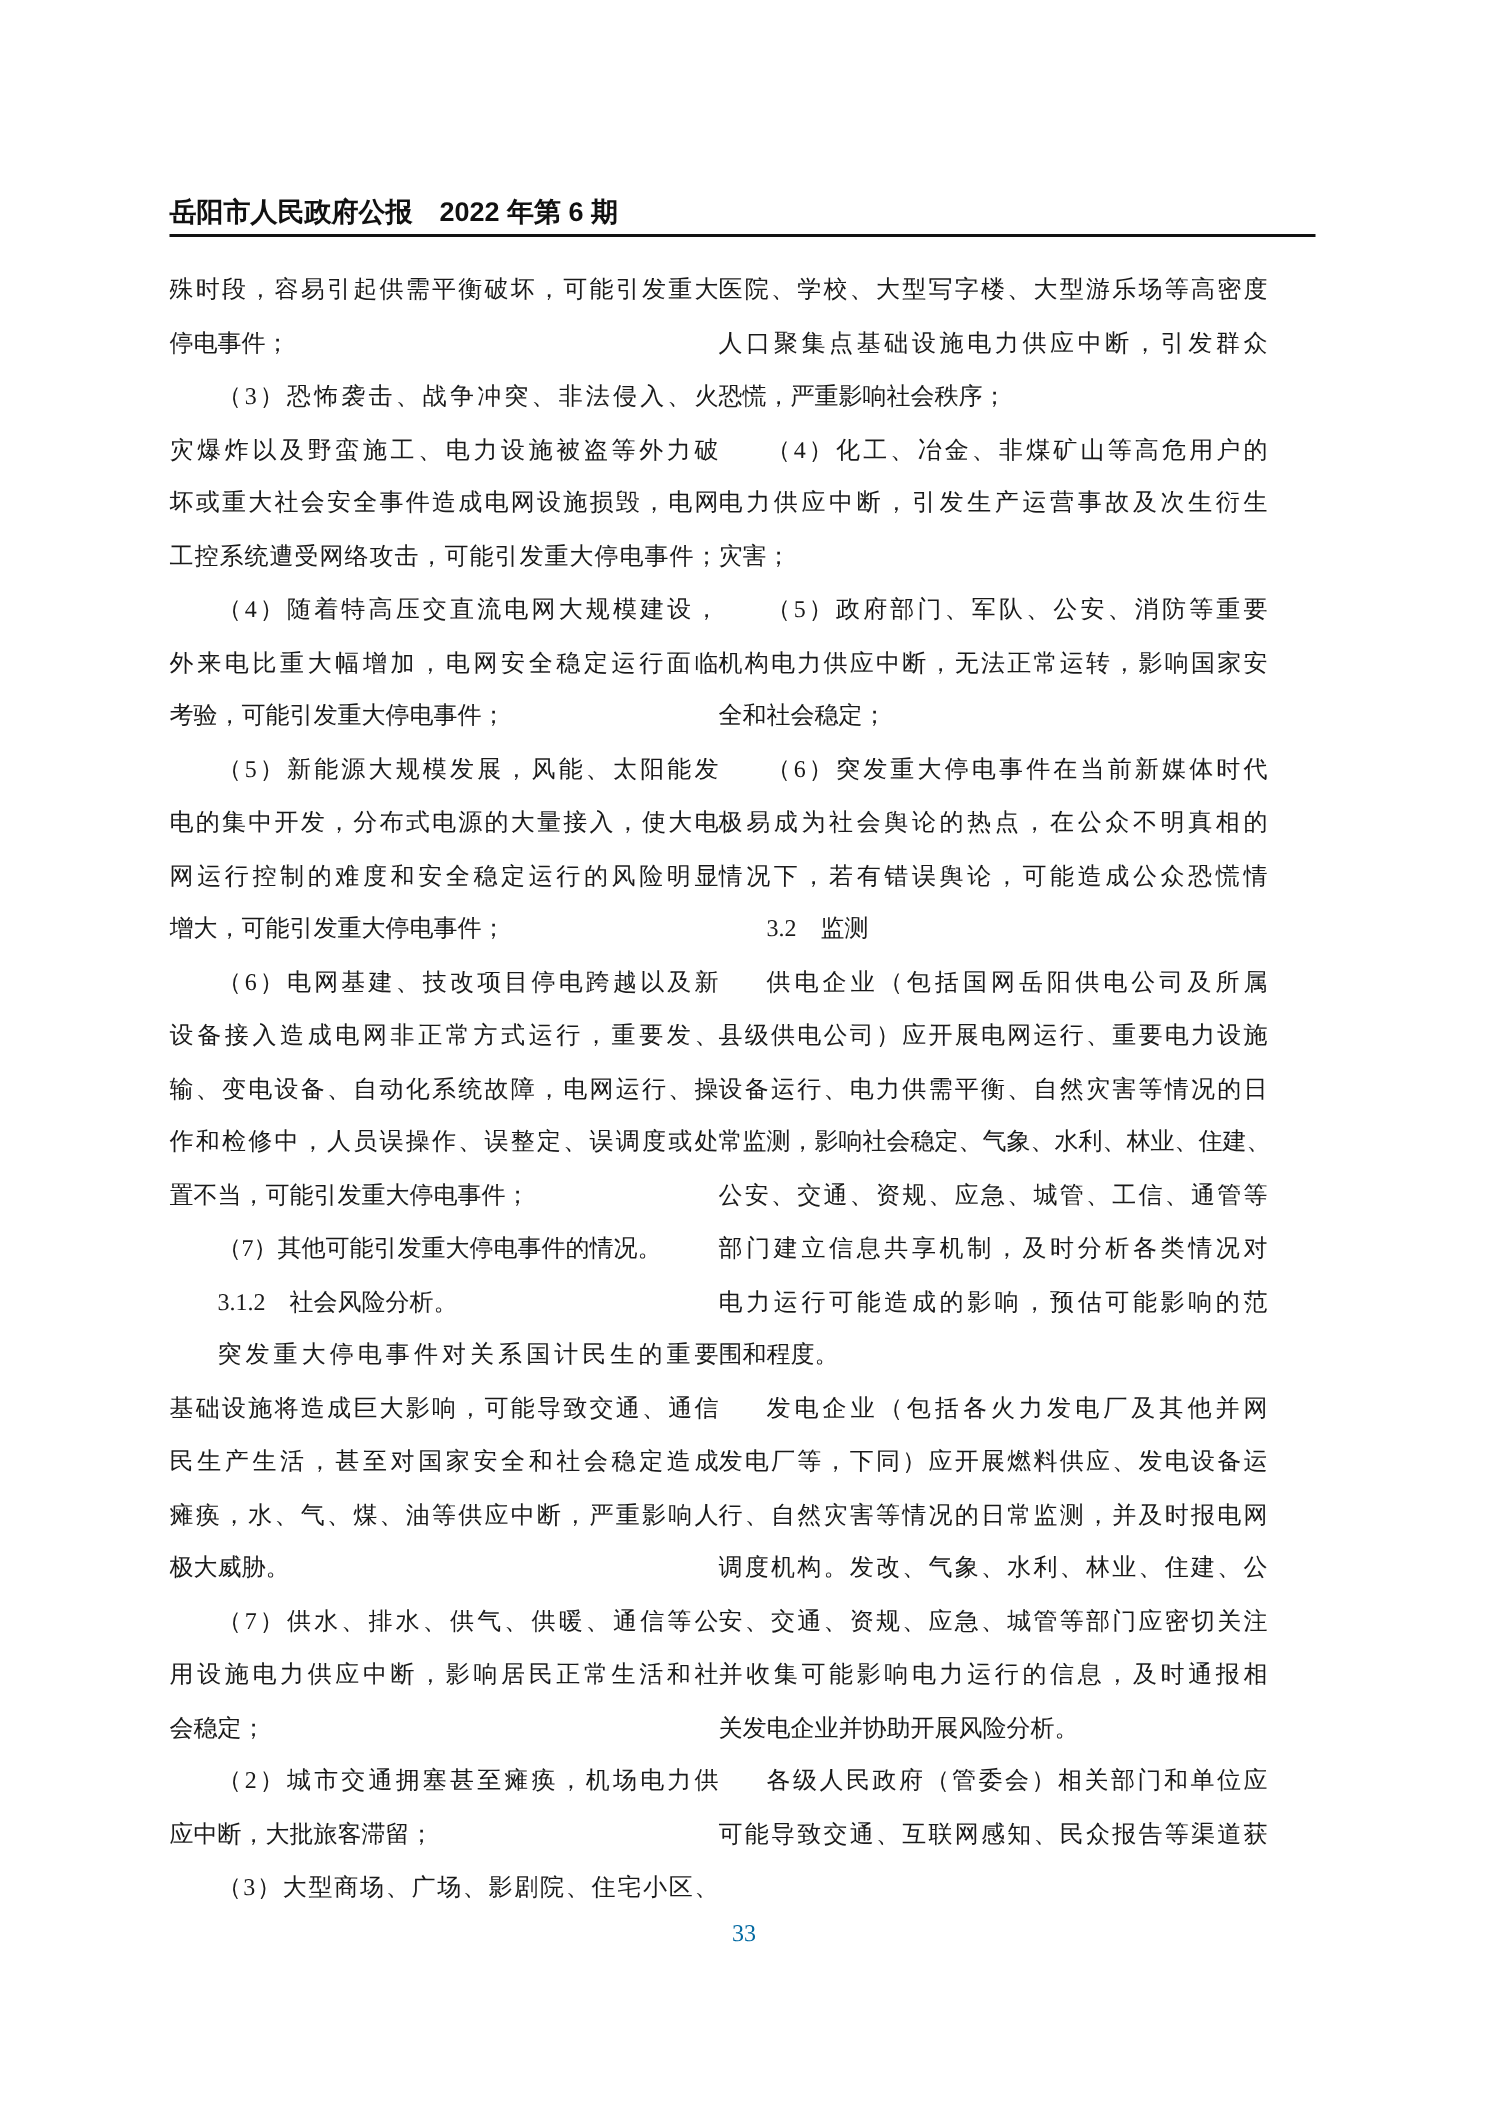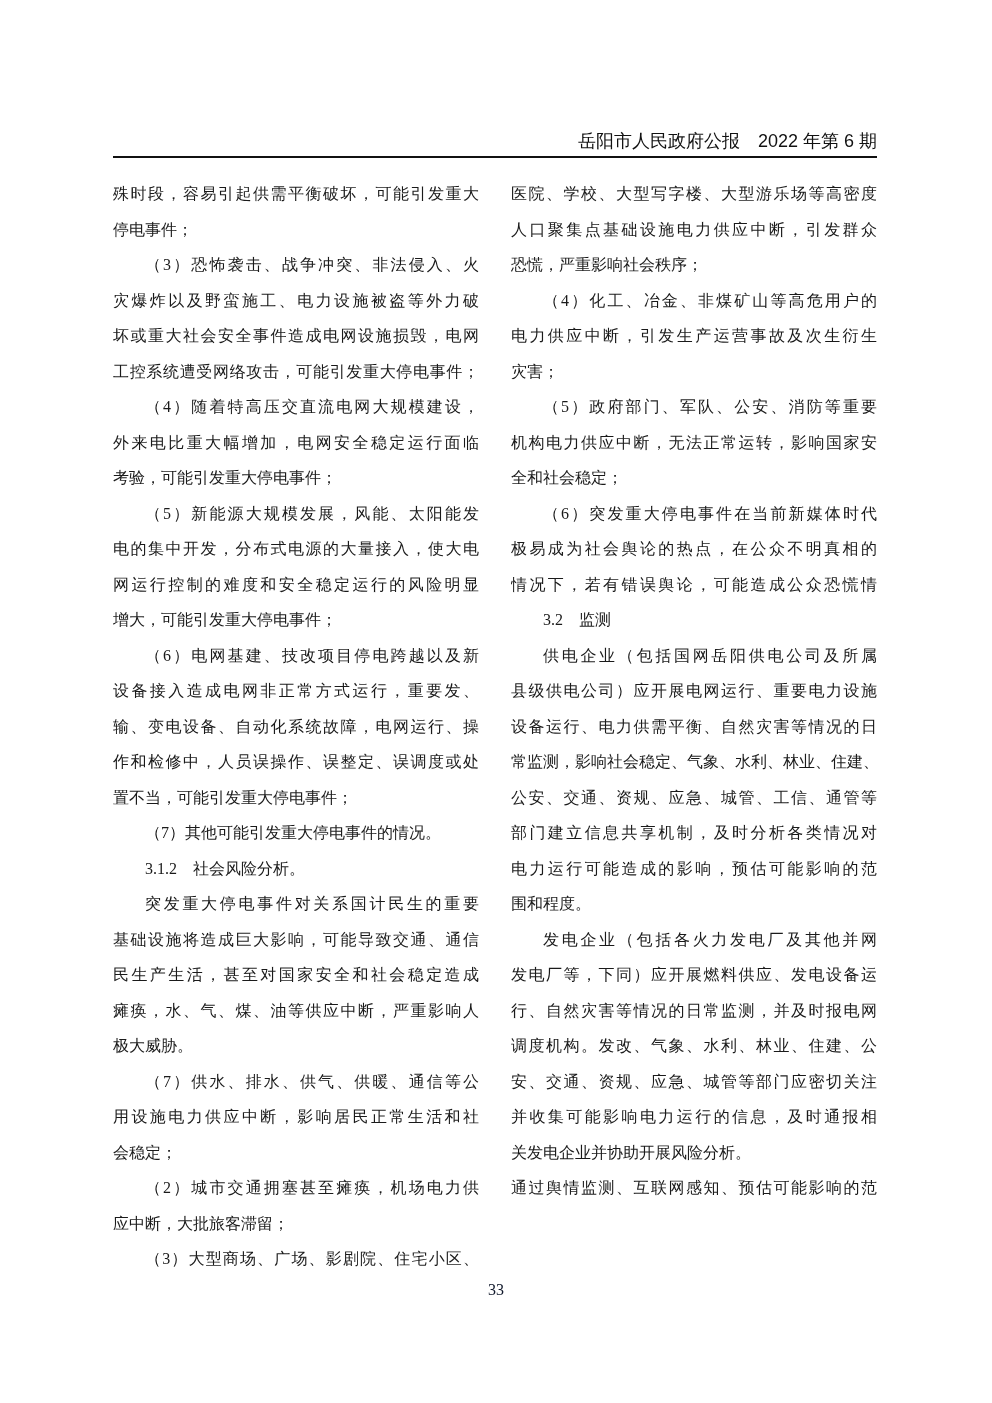--- a/index.html
+++ b/index.html
@@ -11,23 +11,23 @@
     position: relative;
     height: 1403px;
     font-family: "Liberation Serif", "DejaVu Serif", serif;
     color: #1a1a1a;
   }
   .page-header {
     position: absolute;
     top: 129px;
     left: 113px;
     width: 764px;
-    text-align: right;
+    text-align: left;
     font-family: "Liberation Sans", "DejaVu Sans", sans-serif;
-    font-weight: normal;
+    font-weight: bold;
     font-size: 18px;
     line-height: 24px;
     color: #111111;
     white-space: pre;
   }
   .header-rule {
     position: absolute;
     top: 156px;
     left: 113px;
     width: 764px;
@@ -38,21 +38,21 @@
     position: absolute;
     top: 176px;
     left: 113px;
     width: 764px;
     display: flex;
   }
   .column {
     width: 366px;
     font-size: 16px;
   }
-  .column + .column { margin-left: 32px; }
+  .column + .column { }
   .line {
     height: 35.5px;
     line-height: 35.5px;
     white-space: nowrap;
     text-align: justify;
     text-align-last: justify;
     text-justify: inter-character;
     overflow: hidden;
   }
   .line.no-fill {
@@ -61,21 +61,21 @@
     font-family: Liberation Serif, serif;
   }
   .line.indent { text-indent: 2em; }
   .page-footer {
     position: absolute;
     top: 1281px;
     left: 0;
     width: 992px;
     text-align: center;
     font-size: 16px;
-    color: #0f172a;
+    color: #0369a1;
   }
 </style>
 </head>
 <body>
 
 <div class="page-header">岳阳市人民政府公报　2022 年第 6 期</div>
 
 <div class="header-rule"></div>
 
 <div class="content">
@@ -134,17 +134,18 @@
       <div class="line">部门建立信息共享机制，及时分析各类情况对</div>
       <div class="line">电力运行可能造成的影响，预估可能影响的范</div>
       <div class="line no-fill">围和程度。</div>
       <div class="line indent">发电企业（包括各火力发电厂及其他并网</div>
       <div class="line">发电厂等，下同）应开展燃料供应、发电设备运</div>
       <div class="line">行、自然灾害等情况的日常监测，并及时报电网</div>
       <div class="line">调度机构。发改、气象、水利、林业、住建、公</div>
       <div class="line">安、交通、资规、应急、城管等部门应密切关注</div>
       <div class="line">并收集可能影响电力运行的信息，及时通报相</div>
       <div class="line no-fill">关发电企业并协助开展风险分析。</div>
-      <div class="line">通过舆情监测、互联网感知、预估可能影响的范</div>
+      <div class="line indent">各级人民政府（管委会）相关部门和单位应</div>
+      <div class="line">可能导致交通、互联网感知、民众报告等渠道获</div>
     </div>
 </div>
 
 <div class="page-footer">33</div>
 
 </body></html>

